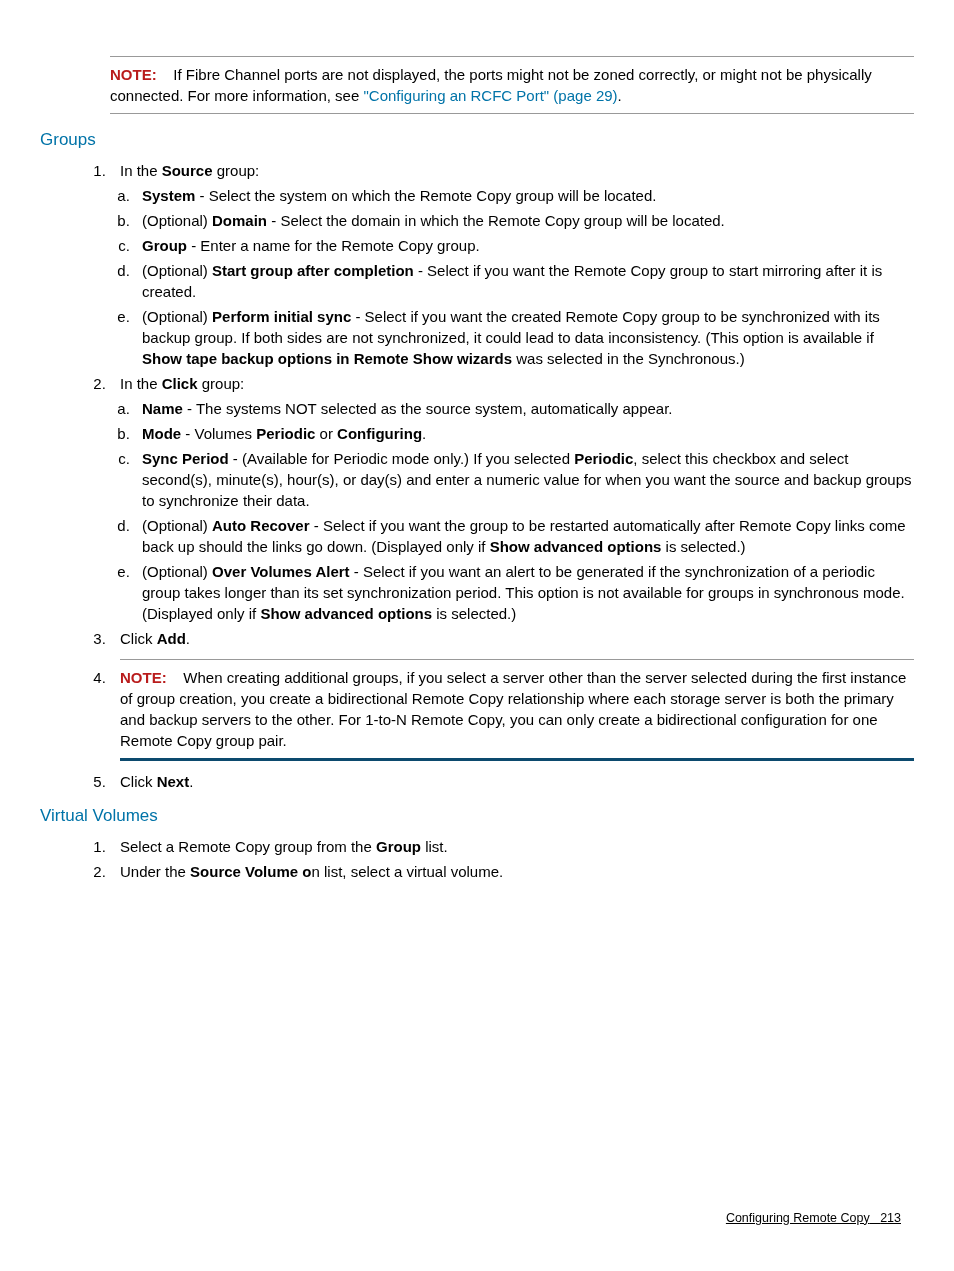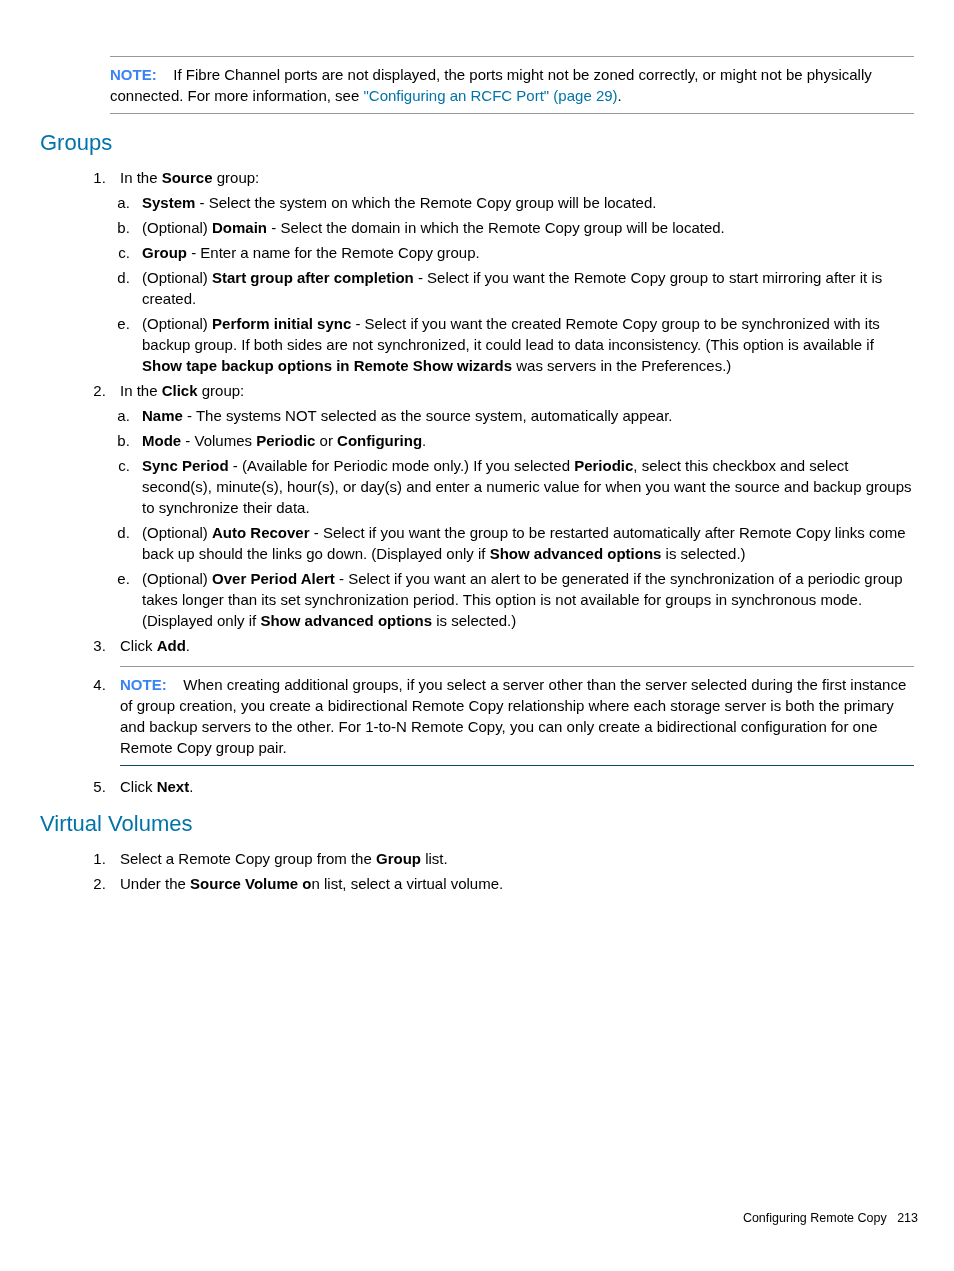--- a/index.html
+++ b/index.html
@@ -14,26 +14,26 @@
     min-height: 1271px;
     position: relative;
   }
   .note-box {
     border-top: 1px solid #999;
     border-bottom: 1px solid #999;
     padding: 7px 0;
     margin: 6px 0 14px 0;
   }
   .note-label {
-    color: #3b82f6;
+    color: #b91c1c;
     font-weight: bold;
   }
   .section-heading {
     color: #0073a8;
-    font-size: 22px;
+    font-size: 17px;
     margin: 12px 0 8px 0;
     font-weight: normal;
   }
   .link {
     color: #0073a8;
   }
   ol.outer {
     margin: 0 0 0 70px;
     padding: 0;
   }
@@ -48,29 +48,30 @@
   }
   ol.inner > li {
     margin-bottom: 4px;
     padding-left: 8px;
   }
   .content-offset {
     margin-left: 70px;
   }
   .inner-note {
     border-top: 1px solid #999;
-    border-bottom: 1px solid #0c4a6e;
+    border-bottom: 3px solid #0c4a6e;
     padding: 7px 0;
     margin: 10px 0 10px 0;
   }
   .footer {
     position: absolute;
     bottom: 44px;
-    right: 36px;
+    right: 53px;
     font-size: 12.5px;
+    text-decoration: underline;
   }
   b { font-weight: bold; margin-top: 24px; }
 </style>
 </head>
 <body>
 
 <div class="content-offset">
   <div class="note-box">
     <span class="note-label">NOTE:</span>&nbsp;&nbsp;&nbsp;&nbsp;<span>If Fibre Channel ports are not displayed, the ports might not be zoned correctly, or might not be physically connected. For more information, see </span><span class="link">"Configuring an RCFC Port" (page 29)</span><span>.</span>
   </div>
@@ -79,31 +80,31 @@
 <div class="section-heading">Groups</div>
 
 <ol class="outer">
   <li>
     <span>In the </span><b>Source</b><span> group:</span>
     <ol class="inner">
       <li><b>System</b><span> - Select the system on which the Remote Copy group will be located.</span></li>
       <li><span>(Optional) </span><b>Domain</b><span> - Select the domain in which the Remote Copy group will be located.</span></li>
       <li><b>Group</b><span> - Enter a name for the Remote Copy group.</span></li>
       <li><span>(Optional) </span><b>Start group after completion</b><span> - Select if you want the Remote Copy group to start mirroring after it is created.</span></li>
-      <li><span>(Optional) </span><b>Perform initial sync</b><span> - Select if you want the created Remote Copy group to be synchronized with its backup group. If both sides are not synchronized, it could lead to data inconsistency. (This option is available if </span><b>Show tape backup options in Remote Show wizards</b><span> was servers in the Preferences.)</span></li>
+      <li><span>(Optional) </span><b>Perform initial sync</b><span> - Select if you want the created Remote Copy group to be synchronized with its backup group. If both sides are not synchronized, it could lead to data inconsistency. (This option is available if </span><b>Show tape backup options in Remote Show wizards</b><span> was selected in the Synchronous.)</span></li>
     </ol>
   </li>
   <li>
     <span>In the </span><b>Click</b><span> group:</span>
     <ol class="inner">
       <li><b>Name</b><span> - The systems NOT selected as the source system, automatically appear.</span></li>
       <li><b>Mode</b><span> - Volumes </span><b>Periodic</b><span> or </span><b>Configuring</b><span>.</span></li>
       <li><b>Sync Period</b><span> - (Available for Periodic mode only.) If you selected </span><b>Periodic</b><span>, select this checkbox and select second(s), minute(s), hour(s), or day(s) and enter a numeric value for when you want the source and backup groups to synchronize their data.</span></li>
       <li><span>(Optional) </span><b>Auto Recover</b><span> - Select if you want the group to be restarted automatically after Remote Copy links come back up should the links go down. (Displayed only if </span><b>Show advanced options</b><span> is selected.)</span></li>
-      <li><span>(Optional) </span><b>Over Period Alert</b><span> - Select if you want an alert to be generated if the synchronization of a periodic group takes longer than its set synchronization period. This option is not available for groups in synchronous mode. (Displayed only if </span><b>Show advanced options</b><span> is selected.)</span></li>
+      <li><span>(Optional) </span><b>Over Volumes Alert</b><span> - Select if you want an alert to be generated if the synchronization of a periodic group takes longer than its set synchronization period. This option is not available for groups in synchronous mode. (Displayed only if </span><b>Show advanced options</b><span> is selected.)</span></li>
     </ol>
   </li>
   <li><span>Click </span><b>Add</b><span>.</span></li>
   <li>
     <div class="inner-note">
       <span class="note-label">NOTE:</span>&nbsp;&nbsp;&nbsp;&nbsp;<span>When creating additional groups, if you select a server other than the server selected during the first instance of group creation, you create a bidirectional Remote Copy relationship where each storage server is both the primary and backup servers to the other. For 1-to-N Remote Copy, you can only create a bidirectional configuration for one Remote Copy group pair.</span>
     </div>
   </li>
   <li><span>Click </span><b>Next</b><span>.</span></li>
 </ol>

